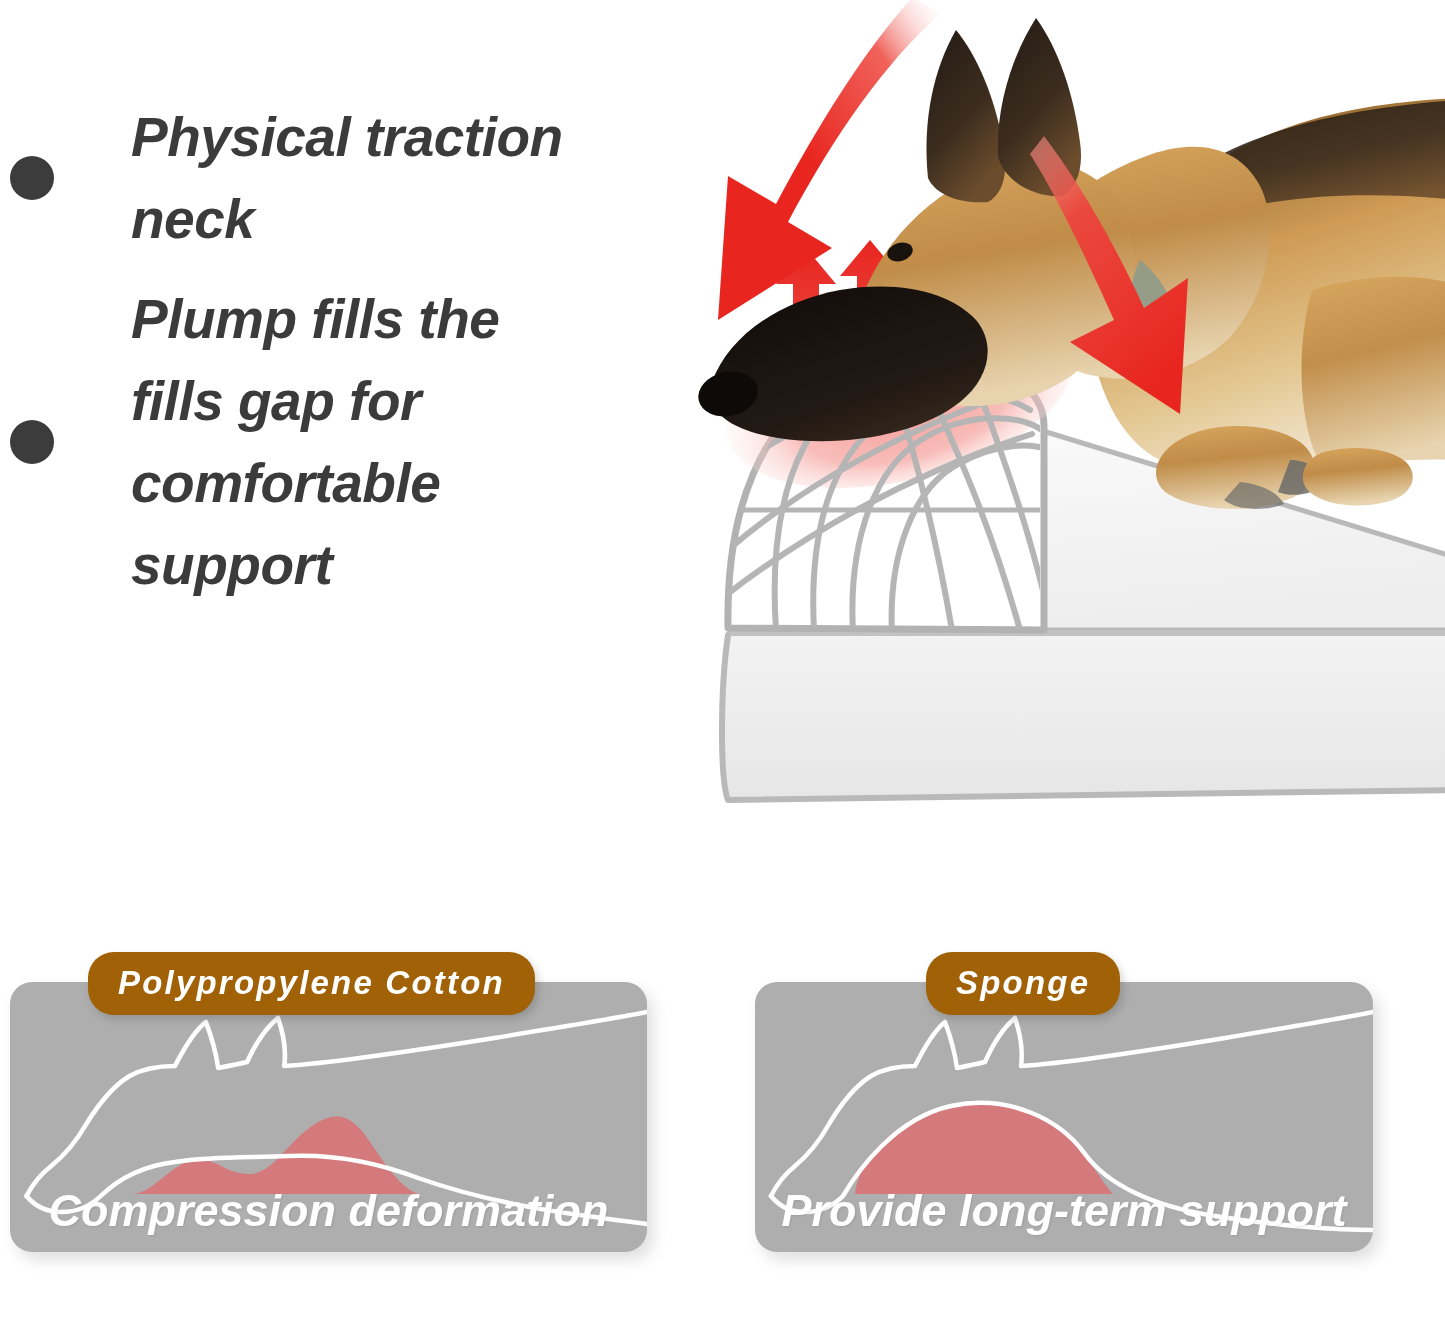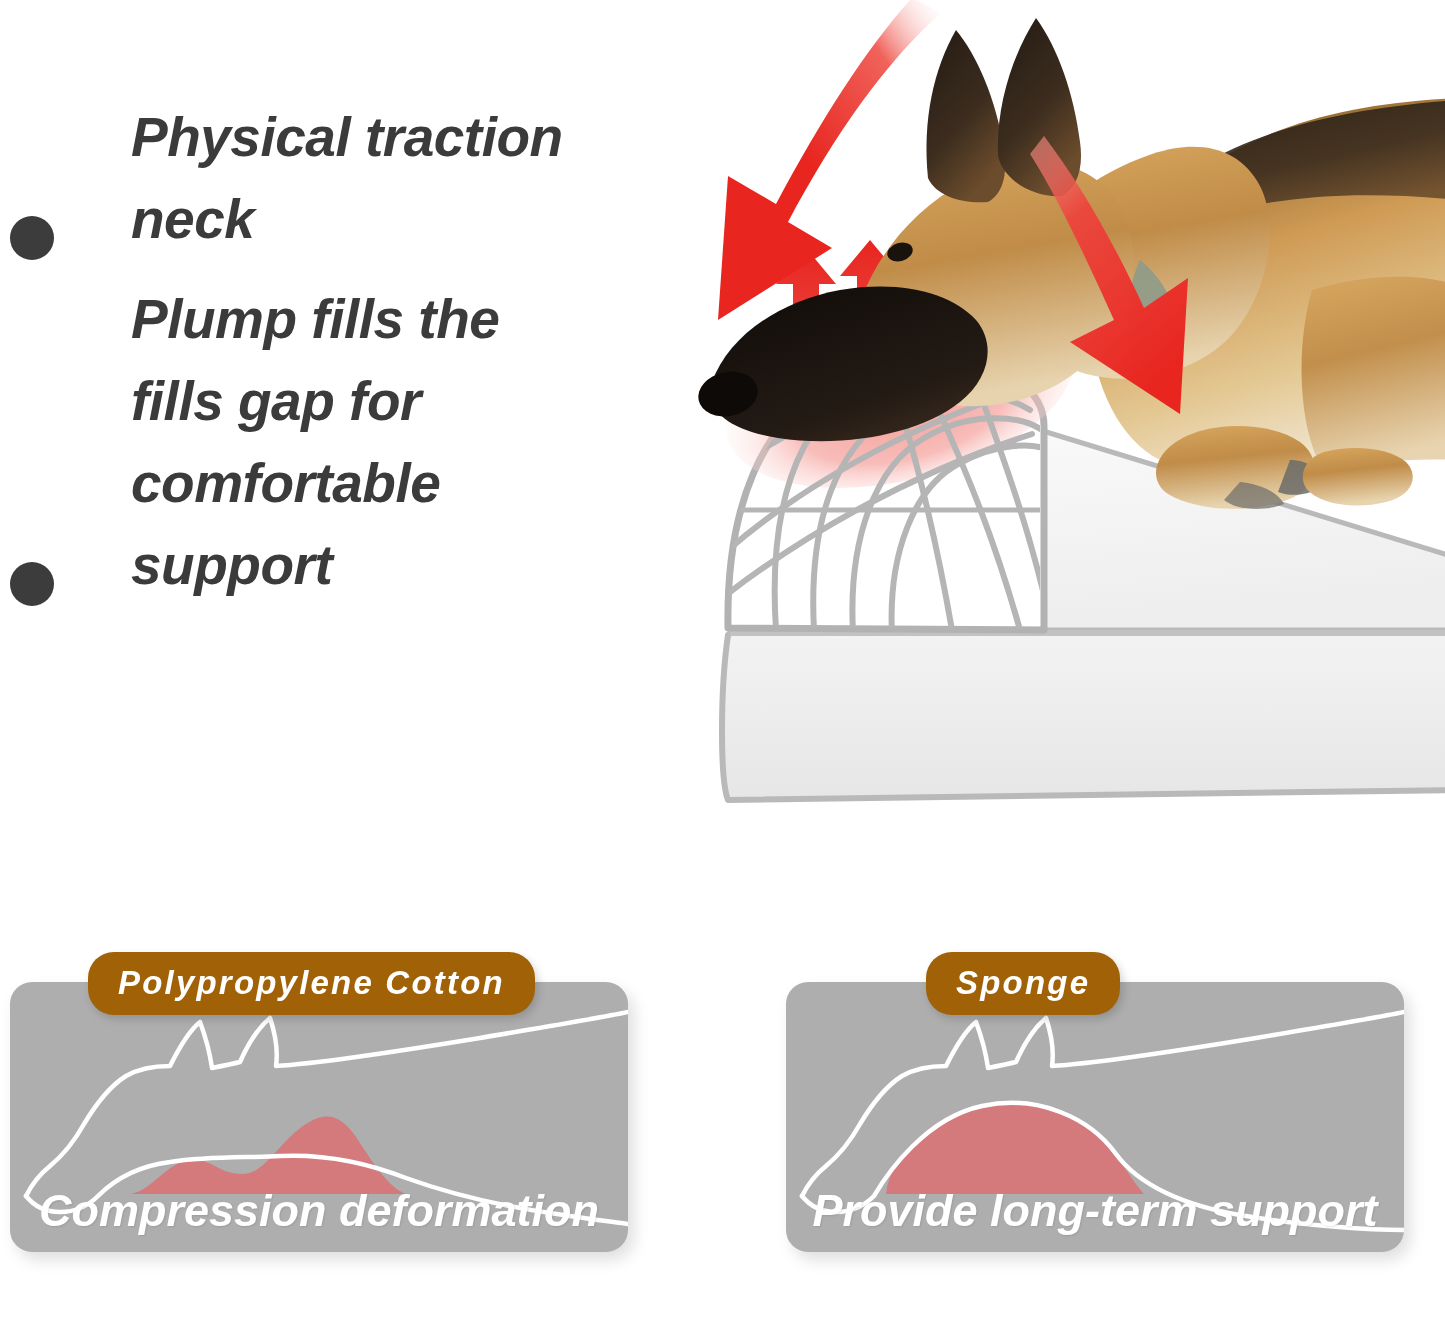--- a/index.html
+++ b/index.html
@@ -5,21 +5,21 @@
   html,body{margin:0;padding:0;background:#fff;}
   body{
     width:1445px;height:1332px;position:relative;overflow:hidden;
     font-family:"Liberation Sans","DejaVu Sans",sans-serif;
     -webkit-font-smoothing:antialiased;
   }
   .stage{position:absolute;inset:0;background:#ffffff;}
 
   
   .bullets{position:absolute;left:0;top:0;width:700px;height:600px;}
-  .bullet-row{position:absolute;display:flex;align-items:flex-end;}
+  .bullet-row{position:absolute;display:flex;align-items:center;}
   .bullet-dot{
     width:44px;height:44px;border-radius:50%;
     background:#3c3c3c;flex:0 0 auto;
   }
   .bullet-text{
     margin-left:77px;
     font-size:55px;line-height:82px;
     font-weight:bold;font-style:italic;
     color:#3b3b3b;letter-spacing:-0.5px;
     white-space:pre-line;
@@ -35,22 +35,22 @@
 
   
   .panels{position:absolute;left:0;top:930px;width:1445px;height:400px;}
   .panel{
     position:absolute;
     background:#aeaeae;
     border-radius:22px;
     box-shadow:6px 8px 16px rgba(0,0,0,0.13);
     overflow:hidden;
   }
-  #panel-left{left:10px;top:52px;width:618px;height:270px;}
-  #panel-right{left:786px;top:52px;width:618px;height:270px;text-decoration:underline;}
+  #panel-left{left:10px;top:52px;width:618px;height:270px;padding-left:19px;}
+  #panel-right{left:755px;top:52px;width:618px;height:270px;text-decoration:underline;}
   .panel-art{position:absolute;left:0;top:0;width:100%;height:100%;}
   .panel-art svg{width:100%;height:100%;display:block;}
   .panel-caption{
     position:absolute;left:0;right:0;bottom:14px;
     text-align:center;
     color:#ffffff;
     font-size:45px;line-height:54px;
     font-weight:bold;font-style:italic;
     letter-spacing:0px;
     text-shadow:1px 1px 2px rgba(0,0,0,0.10);

